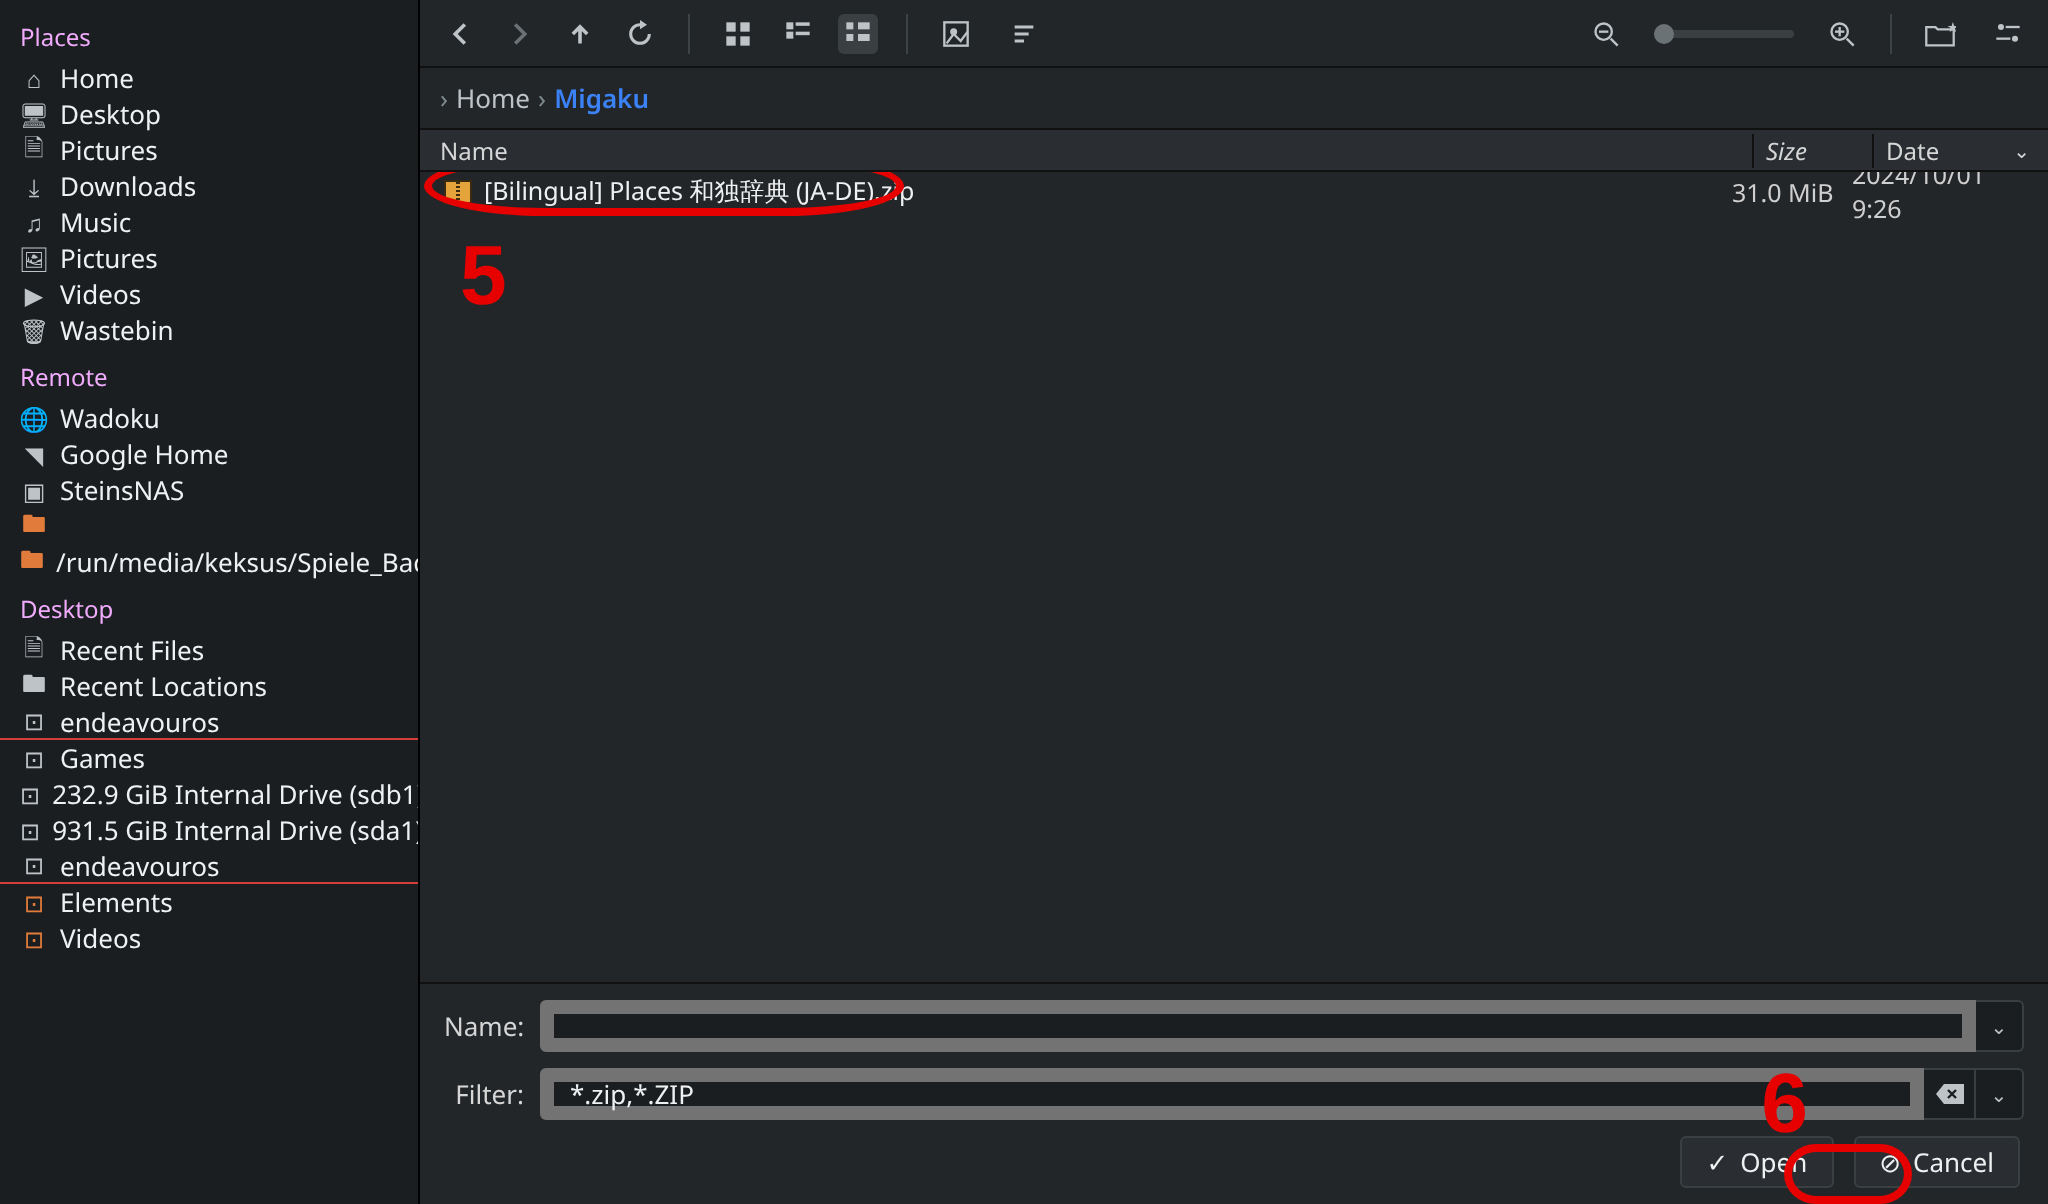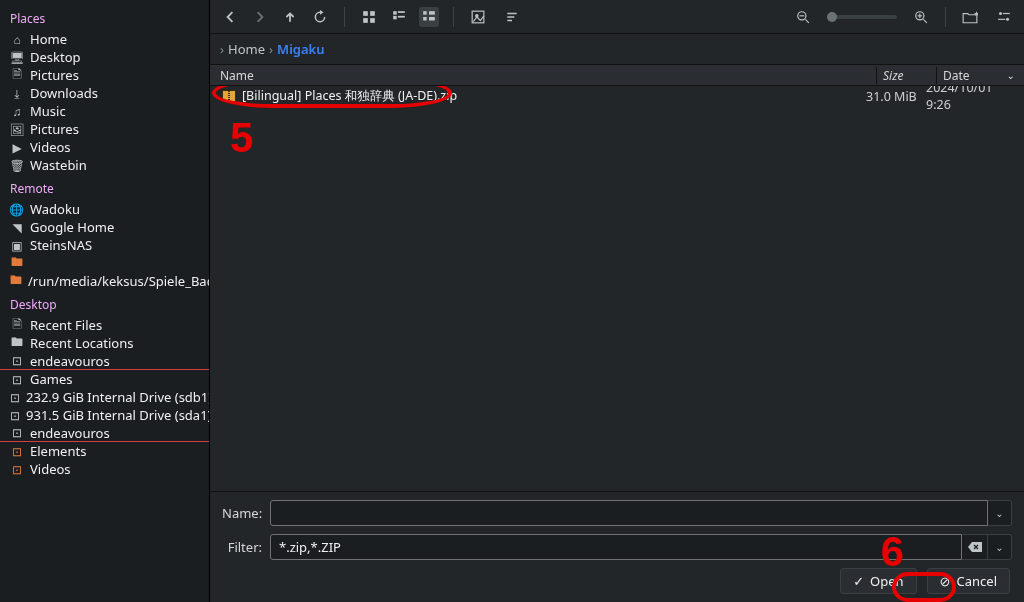--- a/index.html
+++ b/index.html
@@ -40,21 +40,21 @@
   .row .cell-date { width:98px; color:#cfcfcf; padding-right:4px;}
   .zip-icon { width:14px; height:12px; background:#e5a33b; border:1px solid #3a2a10; position:relative; }
   .zip-icon::after { content:""; position:absolute; left:5px; top:0; width:2px; height:100%; background:repeating-linear-gradient(#3a2a10 0 1px, transparent 1px 2px); }
   
   .anno-circle { position:absolute; border:4px solid #e60000; border-radius:50%/100%; pointer-events:none; }
   .anno-num { position:absolute; color:#e60000; font-weight:900; font-family:Impact, "Arial Black", sans-serif; pointer-events:none; }
   
   .bottom { background:#232629; border-top:1px solid #111; padding:8px 12px 8px 12px; display:flex; flex-direction:column; gap:8px; position:relative;margin-top:39px; }
   .form-row { display:flex; align-items:center; gap:8px; }
   .form-label { width:40px; text-align:right; color:#d6d6d6; font-size:13px; }
-  .text-input { flex:1; height:26px; background:#1b1e20; border:1px solid #737373; border-radius:3px; color:#eff0f1; padding:0 8px; font-size:13px; display:flex; align-items:center; }
+  .text-input { flex:1; height:26px; background:#1b1e20; border:7px solid #737373; border-radius:3px; color:#eff0f1; padding:0 8px; font-size:13px; display:flex; align-items:center; }
   .combo { width:24px; height:26px; background:#1b1e20; border:1px solid #3a3f42; border-left:none; border-radius:0 3px 3px 0; display:flex; align-items:center; justify-content:center; color:#bdc3c7; cursor:pointer;}
   .input-with-combo { display:flex; flex:1; }
   .input-with-combo .text-input { border-radius:3px 0 0 3px; }
   .filter-clear { width:26px; display:flex; align-items:center; justify-content:center; height:26px; background:#1b1e20; border:1px solid #3a3f42; border-left:none; color:#bdc3c7;}
   .button-row { display:flex; justify-content:flex-end; gap:10px; padding-right:2px; }
   .btn { height:26px; padding:0 12px; background:#2a2e32; border:1px solid #3a3f42; border-radius:3px; color:#eff0f1; display:flex; align-items:center; gap:6px; cursor:pointer; font-size:13px;}
   .chev-down { font-size:10px; }
 </style>
 </head>
 <body>

